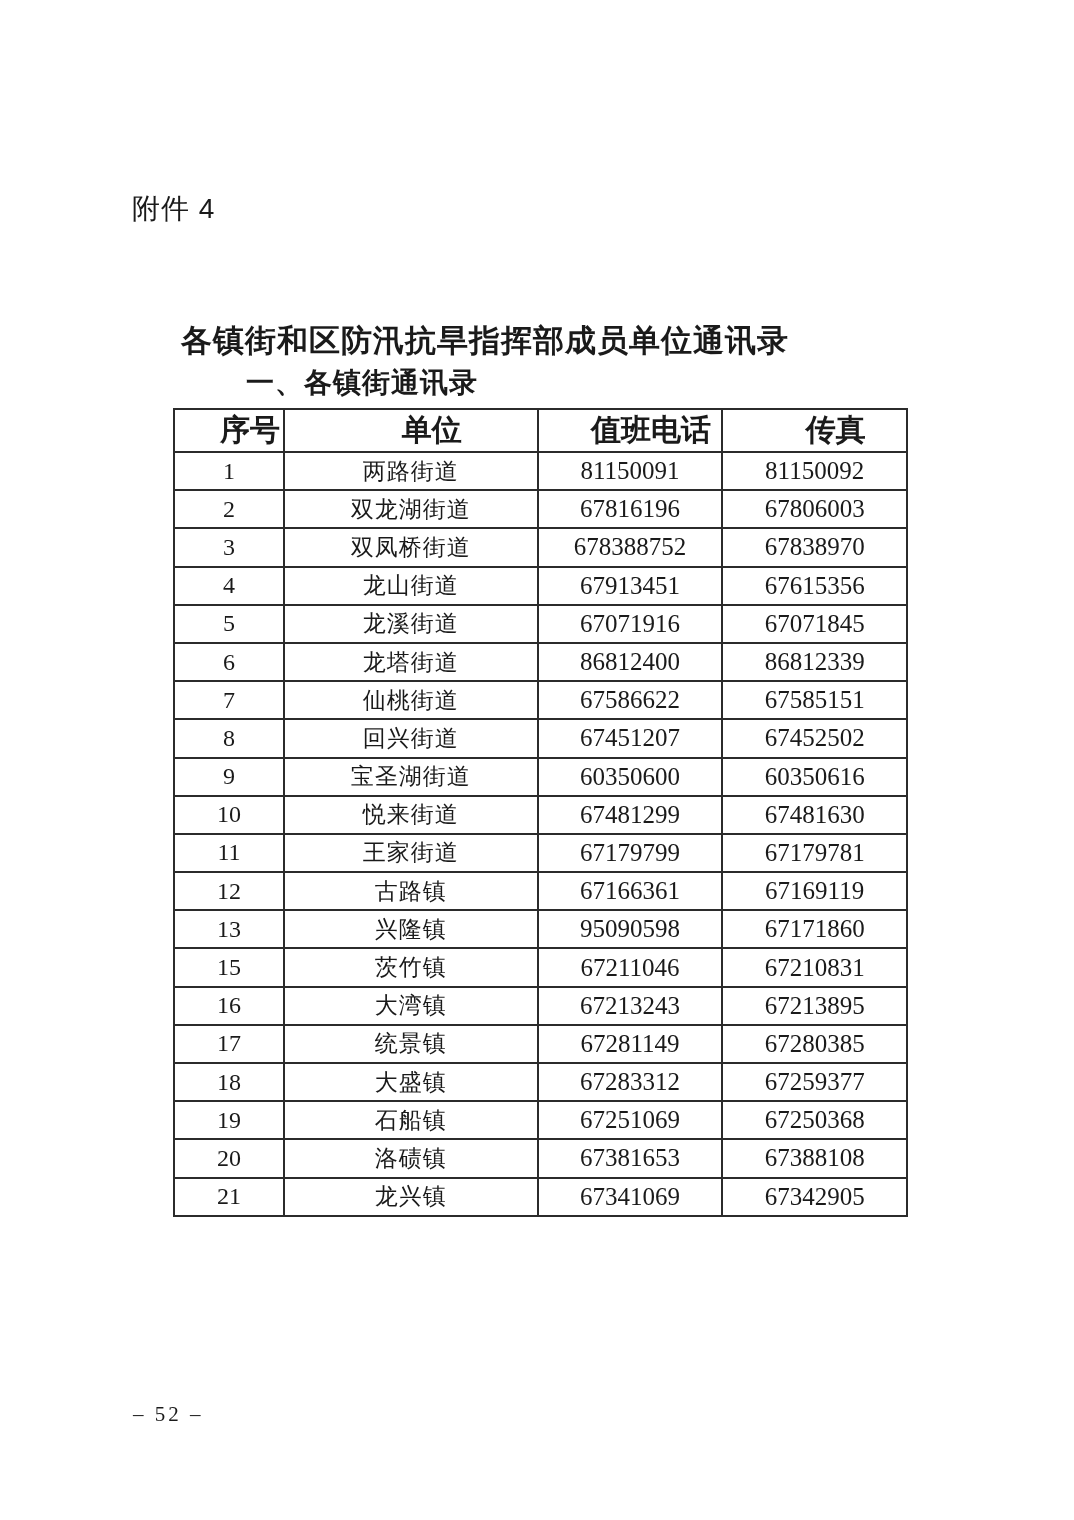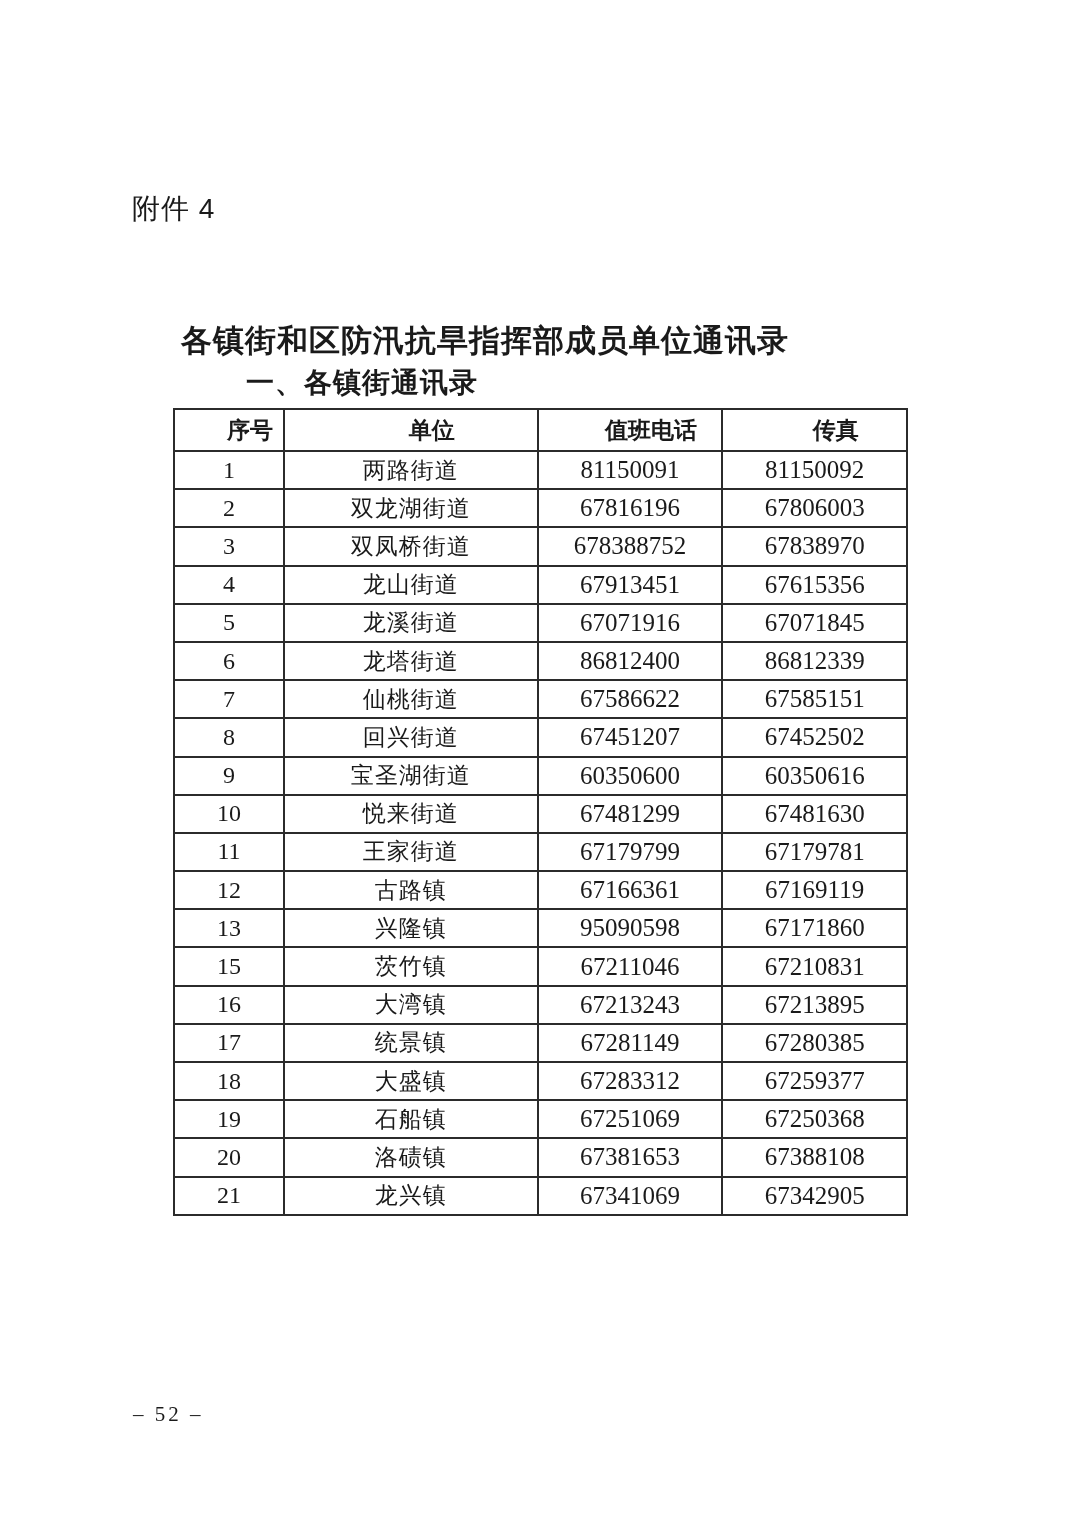--- a/index.html
+++ b/index.html
@@ -71,21 +71,21 @@
     text-align: center;
     vertical-align: middle;
     padding: 0;
     overflow: hidden;
     white-space: nowrap;
   }
   table.directory th {
     height: 40px;
     font-family: "Liberation Sans", "DejaVu Sans", sans-serif;
     font-weight: bold;
-    font-size: 23px;
+    font-size: 30px;
     padding-left: 42px;
   }
   table.directory td {
     height: 36.2px;
     font-weight: normal;
   }
   td.cell-index   { font-family: "Liberation Serif", "DejaVu Serif", serif; font-size: 24px; }
   td.cell-unit    { font-family: "Liberation Serif", "DejaVu Serif", serif; font-size: 23px; letter-spacing: 1px; }
   td.cell-phone,
   td.cell-fax     { font-family: "Liberation Serif", "DejaVu Serif", serif; font-size: 25px; border-radius: 15px; }

